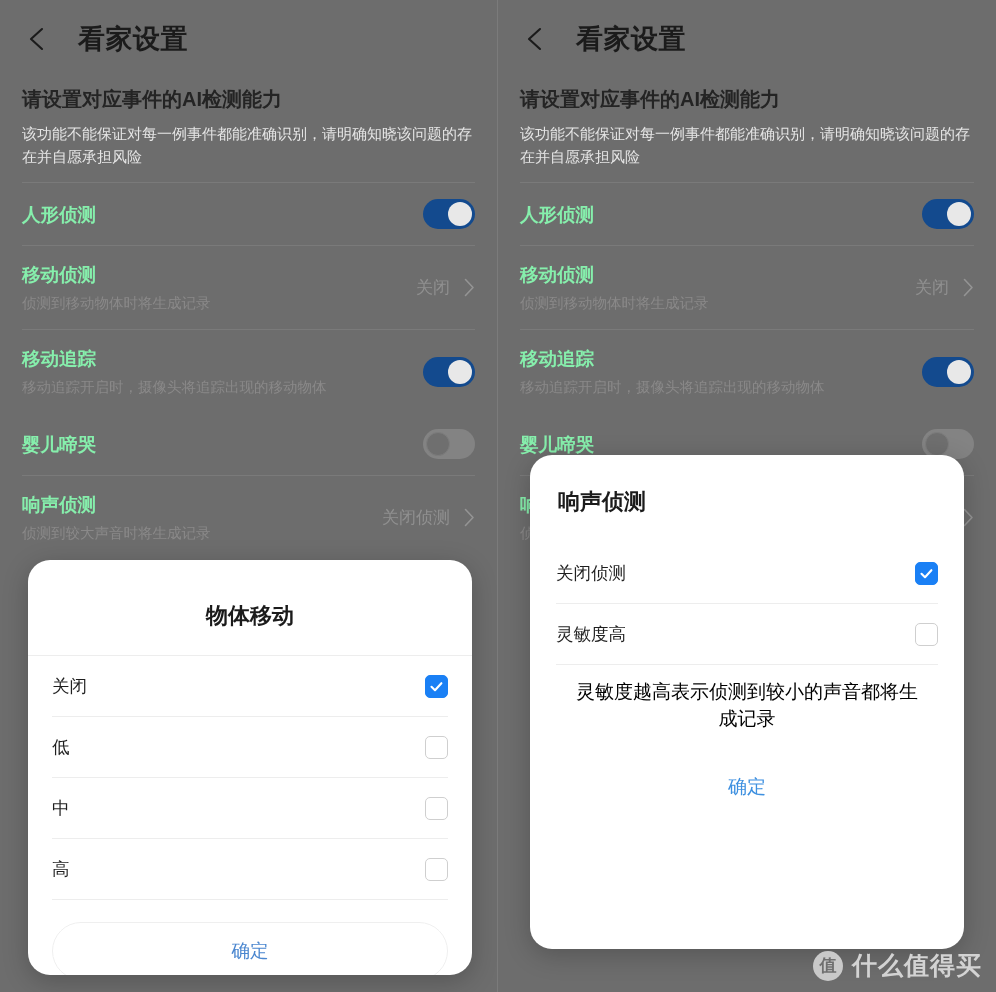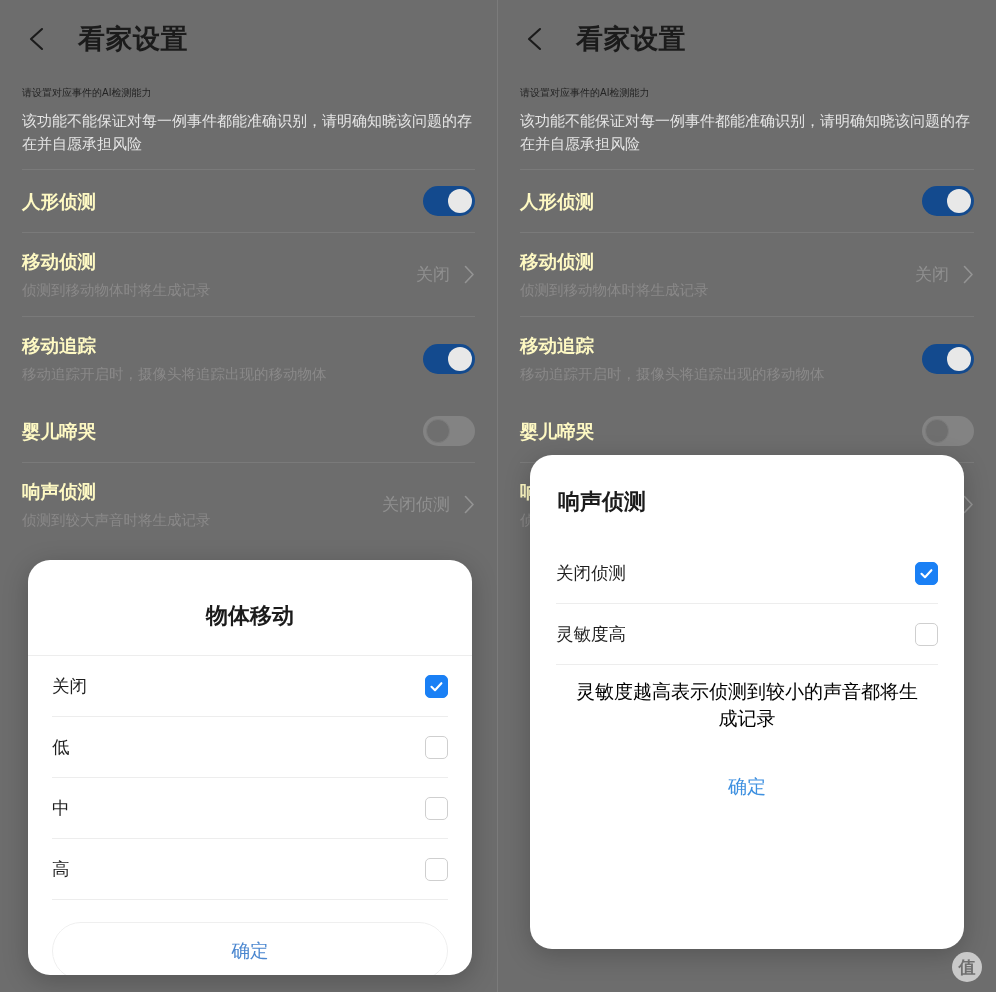--- a/index.html
+++ b/index.html
@@ -47,22 +47,22 @@
     font-size: 27px;
     font-weight: 700;
     color: #1b1b1b;
     margin-left: 22px;
     letter-spacing: .5px;
   }
 
   
   .intro { padding: 8px 22px 14px 22px; }
   .intro-title {
-    font-size: 10px;
-    font-weight: 400;
+    font-size: 20px;
+    font-weight: 700;
     color: #242424;
     margin-bottom: 10px;
   }
   .intro-desc {
     font-size: 15px;
     line-height: 1.5;
     color: #e5e5e5;
   }
 
   .divider {
@@ -77,21 +77,21 @@
     display: flex;
     align-items: center;
     justify-content: space-between;
     padding: 16px 22px 16px 22px;
     min-height: 60px;
   }
   .row-texts { display: flex; flex-direction: column; gap: 7px; }
   .row-title {
     font-size: 18.5px;
     font-weight: 700;
-    color: #fef9c3;
+    color: #86efac;
   }
   .row-sub {
     font-size: 14.5px;
     color: #8a8989;
   }
   .row-right {
     display: flex;
     align-items: center;
     gap: 14px;
     flex: 0 0 auto;
@@ -501,15 +501,16 @@
         <div class="dlg-hint">灵敏度越高表示侦测到较小的声音都将生成记录</div>
 
         <button class="btn-confirm-plain">确定</button>
       </div>
     </div>
 
   </div>
 
   <div class="watermark">
     <span class="wm-badge">值</span>
+    <span class="wm-text">什么值得买</span>
   </div>
 
 </div>
 
 </body></html>

